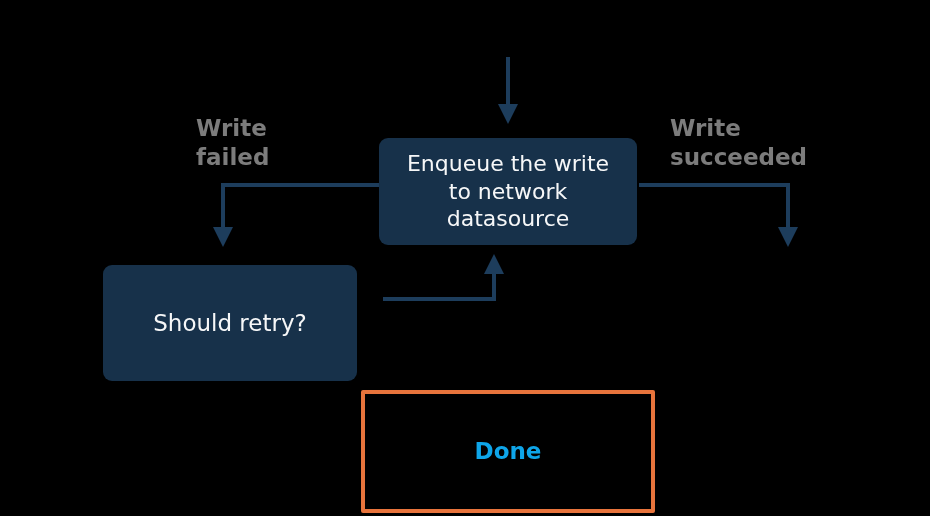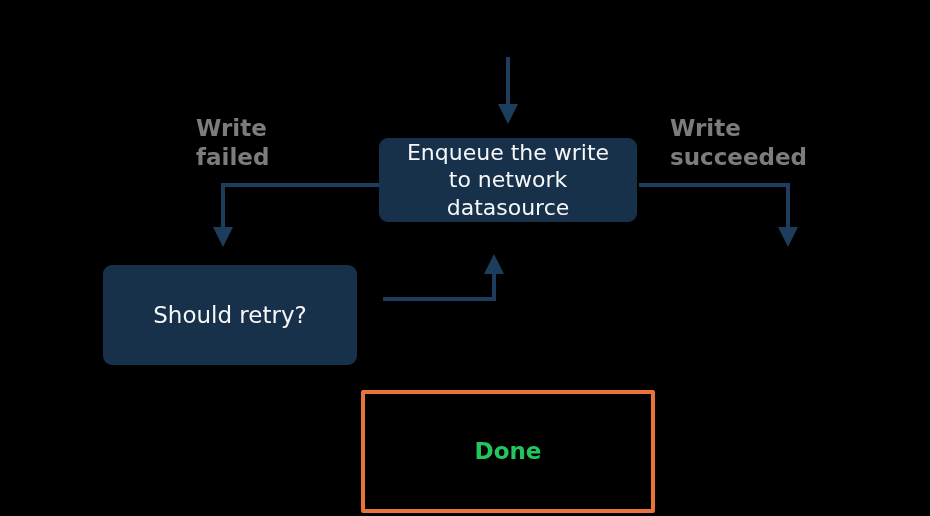--- a/index.html
+++ b/index.html
@@ -36,33 +36,33 @@
     border-radius: 5px;
     color: #ffffff;
     font-size: 25px;
     font-weight: 400;
   }
 
   .node-enqueue {
     left: 379px;
     top: 138px;
     width: 258px;
-    height: 84px;
+    height: 107px;
     background: #17314a;
     border-radius: 9px;
     color: #f6f7f8;
     font-size: 22px;
     padding: 0 14px;
   }
 
   .node-retry {
     left: 103px;
     top: 265px;
     width: 254px;
-    height: 100px;
+    height: 116px;
     background: #17314a;
     border-radius: 9px;
     color: #f6f7f8;
     font-size: 23px;
     padding: 0 14px;
   }
 
   .node-update {
     left: 660px;
     top: 265px;
@@ -76,21 +76,21 @@
   }
 
   .node-done {
     left: 361px;
     top: 390px;
     width: 294px;
     height: 123px;
     background: transparent;
     border: 4px solid #e8743c;
     border-radius: 2px;
-    color: #22c55e;
+    color: #0ea5e9;
     font-size: 23px;
     font-weight: 700;
   }
 
   
   .edge-label {
     position: absolute;
     color: #7c7c7c;
     font-size: 23px;
     font-weight: 700;

